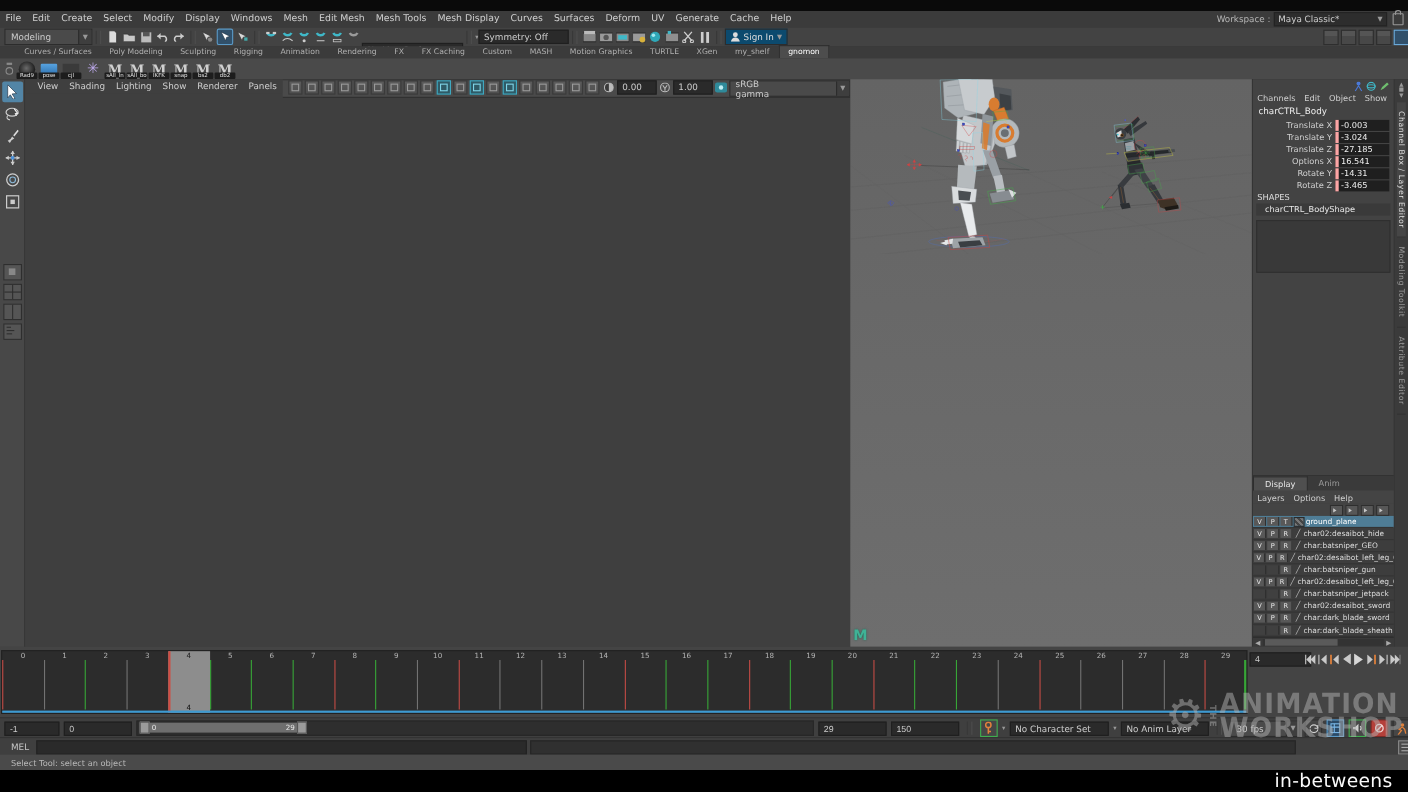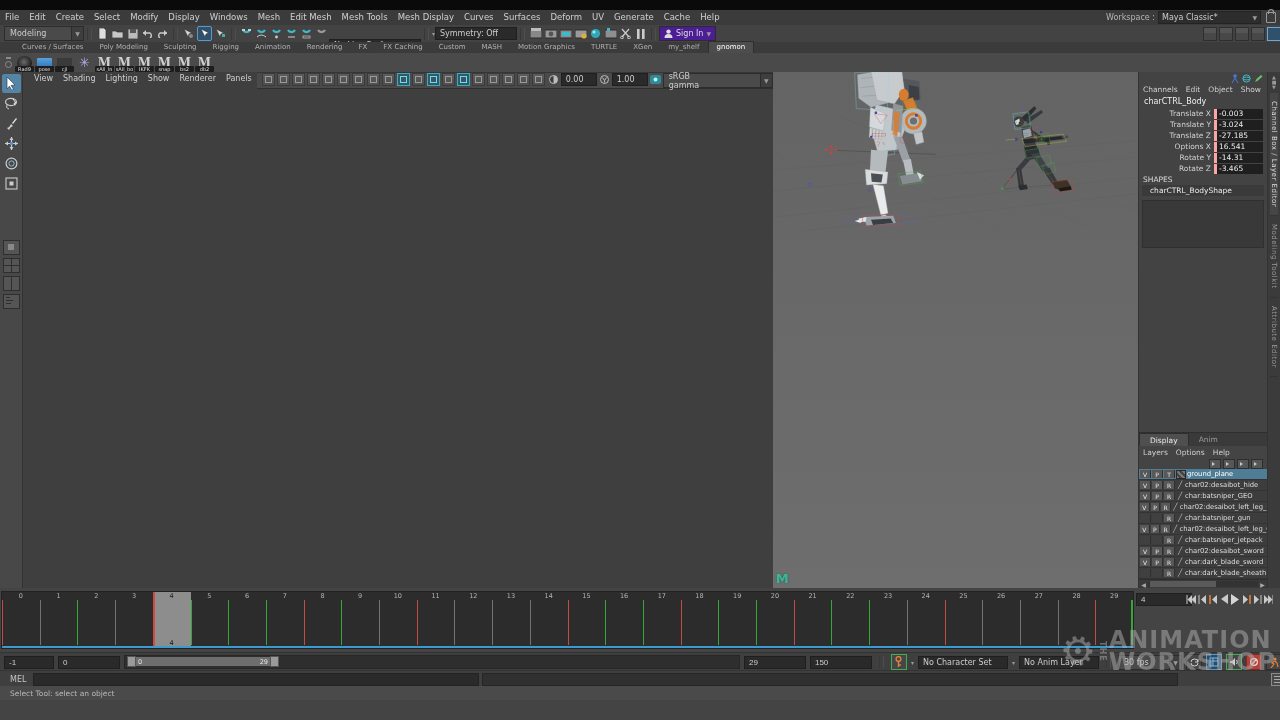--- a/index.html
+++ b/index.html
@@ -23,21 +23,21 @@
   
   #statusline{top:25px;height:17px;background:#434343;display:flex;align-items:center;padding-left:4px;border-bottom:1px solid #363636;}
   .sep{width:3px;height:12px;border-left:1px solid #383838;border-right:1px solid #4e4e4e;margin:0 3px;}
   .sl-dd{display:flex;height:13px;border:1px solid #2c2c2c;background:#4a4a4a;align-items:center;}
   .sl-dd .tx{font-size:8px;color:#ccc;padding:0 5px;}
   .sl-dd .ab{width:11px;height:100%;background:#3e3e3e;border-left:1px solid #2c2c2c;display:flex;align-items:center;justify-content:center;}
   .icn{width:13px;height:13px;margin:0 1px;display:flex;align-items:center;justify-content:center;}
   .icn svg{display:block;}
   .icn.active{background:#31506a;border:1px solid #5a9ac8;border-radius:2px;}
   .tfield{background:#2a2a2a;border:1px solid #1f1f1f;color:#ccc;font-size:8px;height:11px;line-height:11px;padding:0 4px;white-space:nowrap;}
-  #signin{display:flex;align-items:center;gap:3px;border:1px solid #2c2c2c;background:#4c1d95;height:13px;padding:0 4px;}
+  #signin{display:flex;align-items:center;gap:3px;border:1px solid #2c2c2c;background:#0c4a6e;height:13px;padding:0 4px;}
   #signin .tx{font-size:8px;color:#ddd;}
   #panel-toggles{margin-left:auto;display:flex;gap:2px;padding-right:3px;}
   .ptog{width:12px;height:12px;border:1px solid #2e2e2e;background:linear-gradient(#555 40%,#484848 40%);}
   .ptog.active{border-color:#6aa8d8;background:#31506a;}
 
   
   #shelftabs{top:42px;height:11px;background:#3b3b3b;display:flex;align-items:flex-end;padding-left:14px;border-bottom:1px solid #333;}
   .shelf-tab{font-size:7px;color:#b0b0b0;padding:1px 8px;line-height:9px;white-space:nowrap;}
   .shelf-tab.active{background:#4d4d4d;color:#fff;border:1px solid #2e2e2e;border-bottom:none;}
   #shelficons{top:53px;height:19px;background:#4a4a4a;display:flex;align-items:center;padding-left:2px;gap:1px;border-bottom:1px solid #333;}
@@ -1132,20 +1132,23 @@
 
   <div id="melrow" class="row">
     <span id="mel-label">MEL</span>
     <span id="mel-input"></span>
     <span id="mel-result"></span>
     <span id="script-editor-btn"></span>
   </div>
   <div id="helprow" class="row">
     <span id="help-text">Select Tool: select an object</span>
   </div>
+  <div id="blackbar" class="row">
+    <span id="caption">in-betweens</span>
+  </div>
 
   <div id="watermark">
     <span id="wm-gear">⚙</span>
     <span id="wm-the">THE</span>
     <span>
       <span class="wm-line" style="display:block;">ANIMATION</span>
       <span class="wm-line" style="display:block;">WORKSHOP</span>
     </span>
   </div>
 </div>

